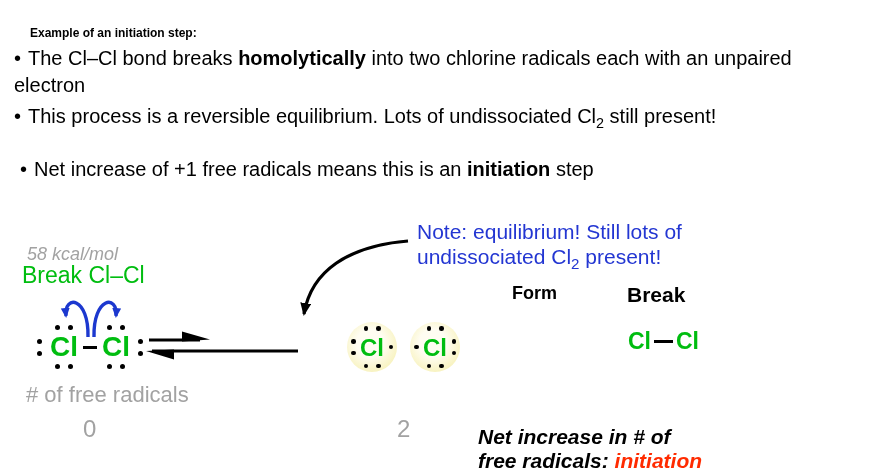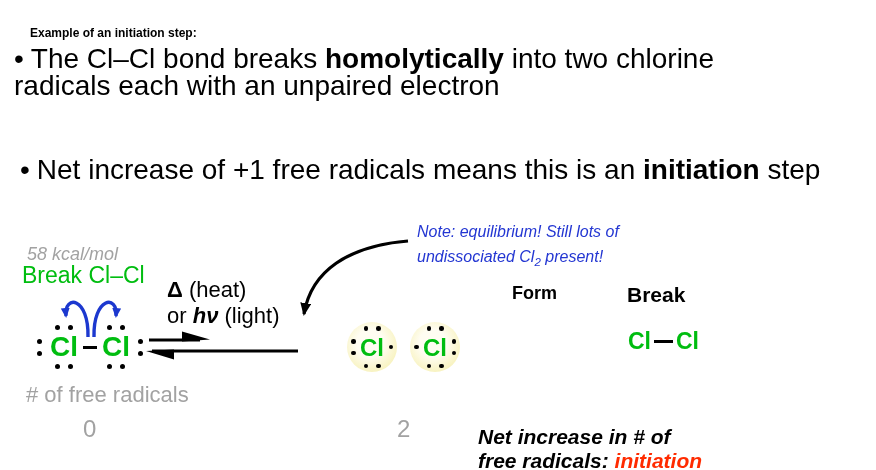--- a/index.html
+++ b/index.html
@@ -6,32 +6,32 @@
     --green:#00bd10; --gray:#a2a2a2; --blue-text:#2336d2; --blue-arrow:#1c38cf;
     --red:#ff2b00; --black:#000; --radical-outer:#f5efae; --radical-inner:#fffdf2;
   }
   *{margin:0;padding:0;box-sizing:border-box;}
   html,body{background:#fff;}
   body{font-family:"Liberation Sans","DejaVu Sans",sans-serif;color:#000;}
   .canvas{position:relative;width:876px;height:470px;background:#fff;overflow:hidden;}
 
   
   .title{position:absolute;left:30px;top:12px;font-size:12px;font-weight:bold;margin-top:14px;}
-  .bullet{position:absolute;font-size:28px;line-height:27px;}
+  .bullet{position:absolute;font-size:20px;line-height:27px;}
   .bullet .marker{margin-right:7px;}
   .b1{left:14px;top:45px;width:800px;}
   .b2{left:14px;top:103px;width:830px;}
   .b3{left:20px;top:156px;width:820px;}
   sub{font-size:0.72em;}
 
   
   .break-label{position:absolute;left:22px;top:218px;font-size:23px;color:var(--green);margin-top:44px;}
   .energy-label{position:absolute;left:27px;top:244px;font-size:18px;font-style:italic;color:var(--gray);}
   .conditions{position:absolute;left:167px;top:277px;font-size:22px;line-height:26px;}
-  .note{position:absolute;left:417px;top:219px;font-size:16px;line-height:25px;font-style:italic;color:var(--blue-text);}
+  .note{position:absolute;left:417px;top:219px;font-size:21px;line-height:25px;color:var(--blue-text);}
   .net{position:absolute;left:478px;top:401px;font-size:21px;line-height:24px;font-weight:bold;font-style:italic;margin-top:24px;}
   .net .red{color:var(--red);}
   .count-label{position:absolute;left:26px;top:382px;font-size:22px;color:var(--gray);}
   .count{position:absolute;font-size:24px;color:var(--gray);}
   .count0{left:83px;top:415px;}
   .count2{left:397px;top:415px;}
   .form-header{position:absolute;left:512px;top:283px;font-size:18px;font-weight:bold;}
   .break-header{position:absolute;left:627px;top:283px;font-size:21px;font-weight:bold;}
   .break-molecule{position:absolute;left:628px;top:328px;font-size:23px;font-weight:bold;color:var(--green);display:flex;align-items:center;}
   .break-molecule .bond{display:inline-block;width:19px;height:3px;background:#000;margin:0 3px;}
@@ -63,30 +63,27 @@
 </style>
 </head>
 <body>
 
 <div class="canvas">
 
   <div class="title">Example of an initiation step:</div>
 
   <p class="bullet b1"><span class="marker">•</span><span>The Cl–Cl bond breaks </span><b>homolytically</b><span> into two chlorine radicals each with an unpaired electron</span></p>
 
+  <p class="bullet b2"><span class="marker">•</span><span>This process is a reversible equilibrium. Lots of undissociated Cl</span><sub>2</sub><span> still present!</span></p>
 
   <p class="bullet b3"><span class="marker">•</span><span>Net increase of +1 free radicals means this is an </span><b>initiation</b><span> step</span></p>
 
   <div class="break-label">Break Cl–Cl</div>
   <div class="energy-label">58 kcal/mol</div>
 
-  <div class="conditions">
-    <div><b>Δ</b><span> (heat)</span></div>
-    <div><span>or </span><b style="font-style:italic">hν</b><span> (light)</span></div>
-  </div>
 
   <div class="note">
     <div>Note: equilibrium! Still lots of</div>
     <div><span>undissociated Cl</span><sub>2</sub><span> present!</span></div>
   </div>
 
   <div class="lewis">
     <div class="cell"></div>
     <div class="cell dotpair">
         <i class="dot"></i>

